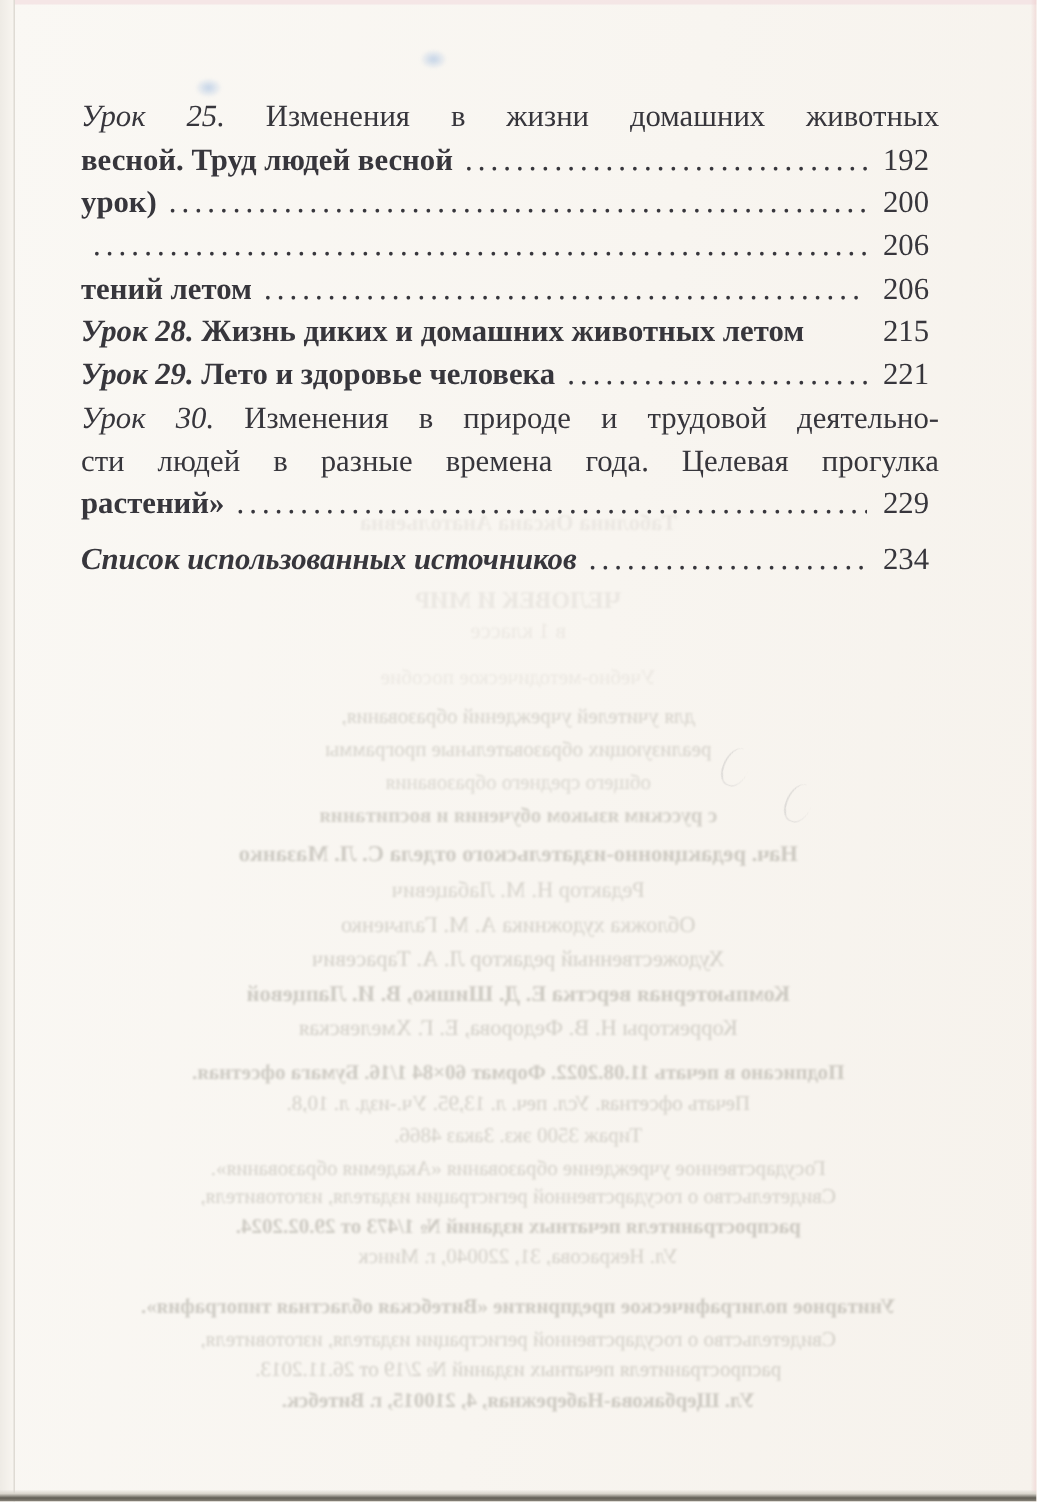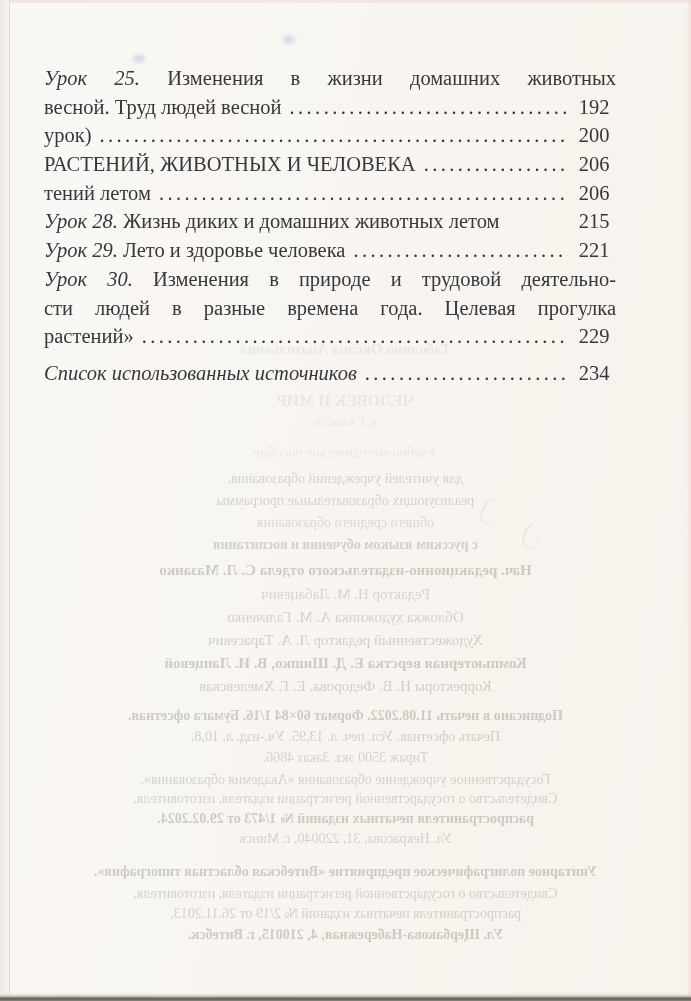--- a/index.html
+++ b/index.html
@@ -22,27 +22,27 @@
     border-right:1px solid rgba(205,200,190,0.45);}
   .edge-bottom{position:absolute;left:0;right:0;bottom:0;height:8px;
     background:linear-gradient(180deg,rgba(246,243,238,0) 0%,#d9d5cc 35%,#615e55 70%,#8b867c 100%);}
   
   .bleed{position:absolute;inset:0;transform:scaleX(-1);filter:blur(0.6px);pointer-events:none;}
   .bleed-line{position:absolute;left:30px;right:30px;text-align:center;
     color:#7d7a6d;font-family:"Liberation Serif",serif;white-space:nowrap;}
   .bleed-line.b{font-weight:bold;}
   
   .toc{
-    position:absolute;left:44px;top:64px;width:572px;
+    position:absolute;left:54px;top:64px;width:572px;
     font-size:20.5px;line-height:28.7px;color:#37363c;
   }
   .toc-line{height:28.7px;overflow:hidden;}
   .toc-line.justify{text-align:justify;text-align-last:justify;}
   .toc-line.leader,.toc-line.number{display:flex;align-items:baseline;}
-  .toc-line .t{white-space:nowrap;flex:0 1 auto;}
+  .toc-line .t{white-space:nowrap;flex:0 1 auto;font-weight:bold;}
   .toc-line .pre{font-style:italic;}
   .leader-dots{flex:1 1 auto;overflow:hidden;white-space:nowrap;
     letter-spacing:3.4px;margin:0 4px 0 8px;}
   .num{flex:0 0 auto;min-width:44px;text-align:center;}
   .gap-section{margin-top:3px;}
   .gap-block{margin-top:8px;}
   
   .blue-ink-smudge{position:absolute;width:18px;height:13px;border-radius:50%;
     background:radial-gradient(closest-side,rgba(110,155,215,0.38),rgba(110,155,215,0));
     filter:blur(1px);pointer-events:none;}
@@ -89,21 +89,20 @@
         <span class="t"><span>весной. Труд людей весной</span></span>
         <span class="leader-dots">........................................................................................................................</span>
         <span class="num">192</span>
       </div>
       <div class="toc-line leader">
         <span class="t"><span>урок)</span></span>
         <span class="leader-dots">........................................................................................................................</span>
         <span class="num">200</span>
       </div>
       <div class="toc-line leader">
-        <span class="t"><span>РАСТЕНИЙ, ЖИВОТНЫХ И ЧЕЛОВЕКА</span></span>
         <span class="leader-dots">........................................................................................................................</span>
         <span class="num">206</span>
       </div>
       <div class="toc-line leader">
         <span class="t"><span>тений летом</span></span>
         <span class="leader-dots">........................................................................................................................</span>
         <span class="num">206</span>
       </div>
       <div class="toc-line number">
         <span class="t"><span class="pre">Урок 28.</span> <span>Жизнь диких и домашних животных летом</span></span>

